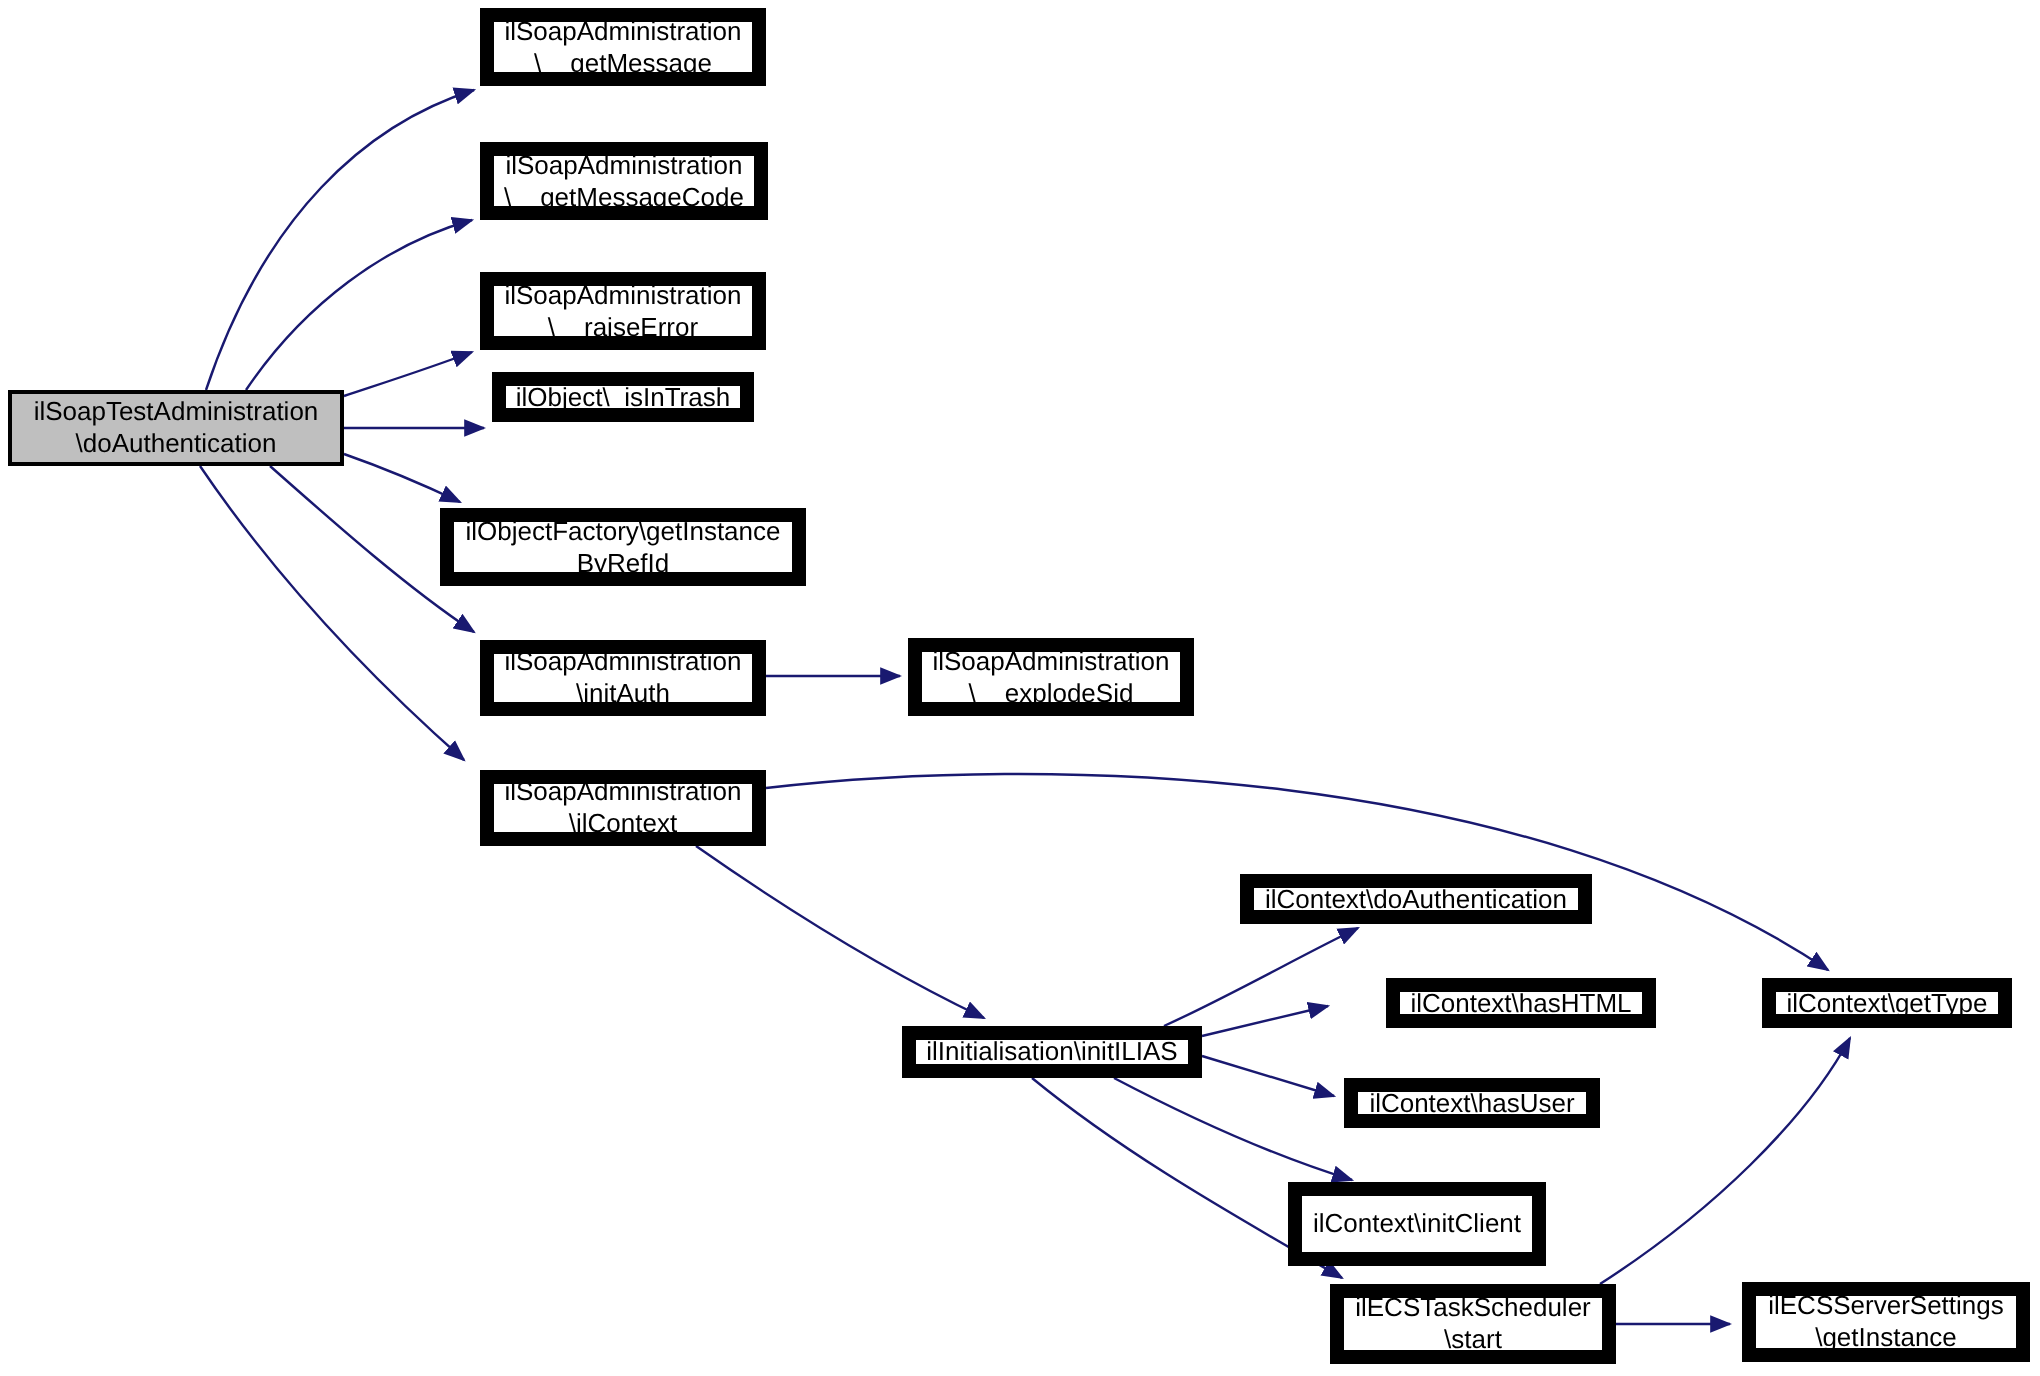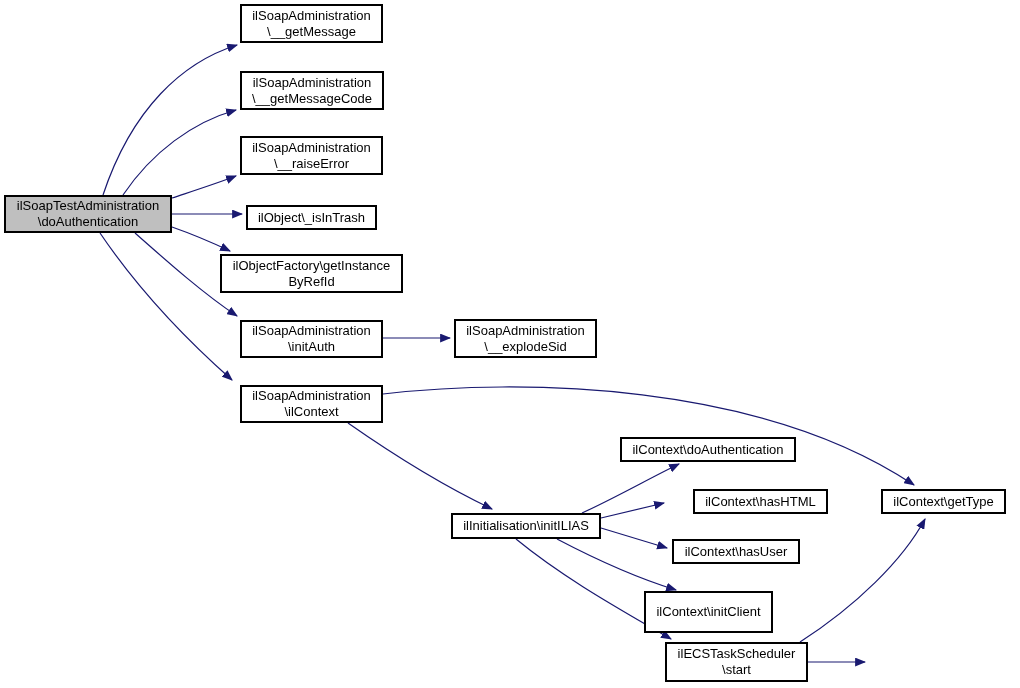--- a/index.html
+++ b/index.html
@@ -3,21 +3,21 @@
 <meta charset="utf-8">
 <style>
   html,body{margin:0;padding:0;background:#fff;}
   .stage{
     position:relative;width:1020px;height:688px;background:#ffffff;
     font-family:"Liberation Sans",sans-serif;overflow:hidden;
   }
   svg.edge-layer{position:absolute;left:0;top:0;width:1020px;height:688px;}
   .node{
     position:absolute;box-sizing:border-box;
-    background:#ffffff;border:2px solid #000000;
+    background:#ffffff;border:7px solid #000000;
     display:flex;flex-direction:column;align-items:center;justify-content:center;
     font-size:13px;line-height:16px;color:#000;text-align:center;
     white-space:nowrap;cursor:pointer;
   }
   .node.focus{background:#bfbfbf;border:2px solid #000;}
   .edge{fill:none;stroke:#191970;stroke-width:1.2px;}
 </style>
 </head>
 <body>
 
@@ -61,21 +61,21 @@
   <div class="node" style="left:240px;top:71px;width:144px;height:39px">
     <span>ilSoapAdministration</span>
     <span>\__getMessageCode</span>
   </div>
 
   <div class="node" style="left:240px;top:136px;width:143px;height:39px">
     <span>ilSoapAdministration</span>
     <span>\__raiseError</span>
   </div>
 
-  <div class="node" style="left:246px;top:205px;width:131px;height:25px">
+  <div class="node" style="left:246px;top:186px;width:131px;height:25px">
     <span>ilObject\_isInTrash</span>
   </div>
 
   <div class="node" style="left:220px;top:254px;width:183px;height:39px">
     <span>ilObjectFactory\getInstance</span>
     <span>ByRefId</span>
   </div>
 
   <div class="node" style="left:240px;top:320px;width:143px;height:38px">
     <span>ilSoapAdministration</span>
@@ -114,14 +114,18 @@
 
   <div class="node" style="left:665px;top:642px;width:143px;height:40px">
     <span>ilECSTaskScheduler</span>
     <span>\start</span>
   </div>
 
   <div class="node" style="left:881px;top:489px;width:125px;height:25px">
     <span>ilContext\getType</span>
   </div>
 
+  <div class="node" style="left:871px;top:641px;width:144px;height:40px">
+    <span>ilECSServerSettings</span>
+    <span>\getInstance</span>
+  </div>
 
 </div>
 
 </body></html>

